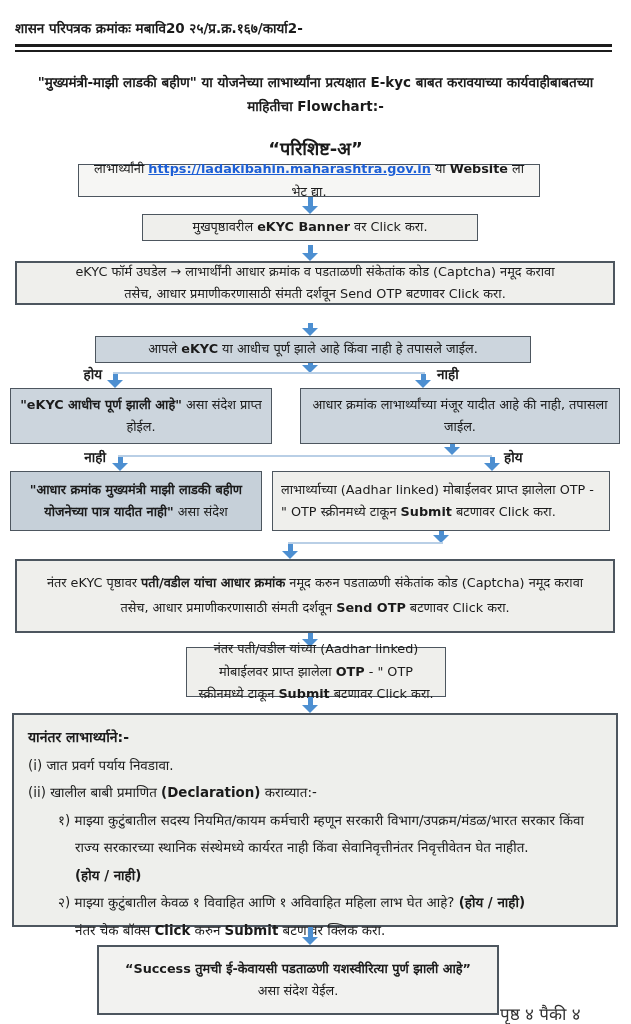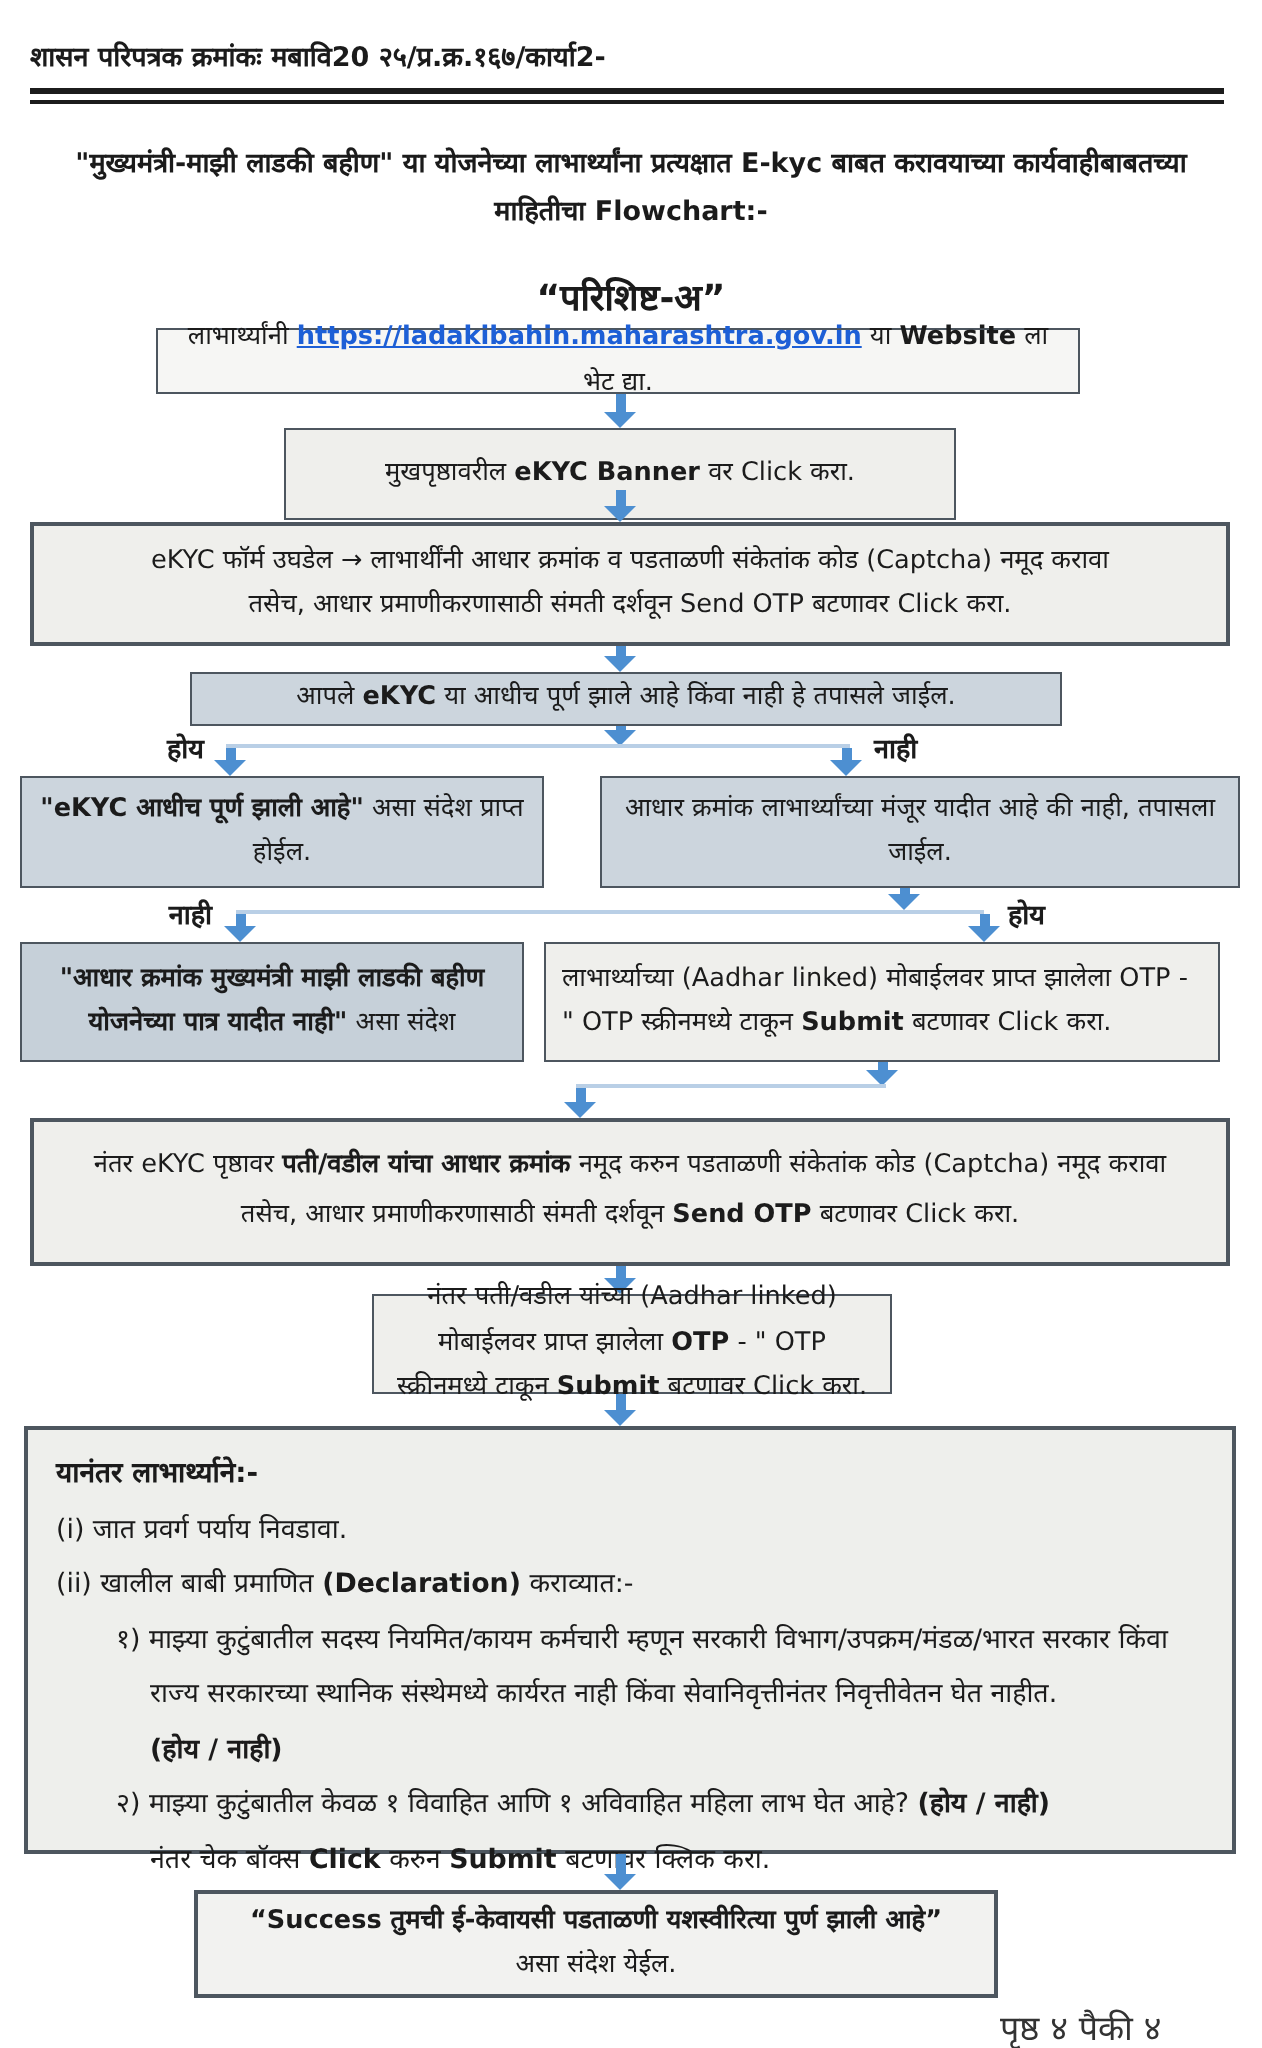--- a/index.html
+++ b/index.html
@@ -51,32 +51,32 @@
     <span>
       <span>लाभार्थ्यांनी </span><a class="doclink" href="#">https://ladakibahin.maharashtra.gov.in</a><span> या </span><b>Website</b><span> ला भेट द्या.</span>
     </span>
   </div>
 
   <div class="varrow" style="left:302px;top:197px;height:17px;">
       <div class="stem"></div>
       <div class="head"></div>
     </div>
 
-  <div class="abs fbox light" style="left:142px;top:214px;width:336px;height:46px;">
+  <div class="abs fbox light" style="left:142px;top:214px;width:336px;height:27px;">
     <span>
       <span>मुखपृष्ठावरील </span><b>eKYC Banner</b><span> वर Click करा.</span>
     </span>
   </div>
 
   <div class="varrow" style="left:302px;top:245px;height:16px;">
       <div class="stem"></div>
       <div class="head"></div>
     </div>
 
-  <div class="abs fbox big light" style="left:15px;top:261px;width:600px;height:62px;flex-direction:column;">
+  <div class="abs fbox big light" style="left:15px;top:261px;width:600px;height:44px;flex-direction:column;">
     <span>eKYC फॉर्म उघडेल → लाभार्थींनी आधार क्रमांक व  पडताळणी संकेतांक कोड (Captcha) नमूद करावा</span>
     <span>तसेच, आधार प्रमाणीकरणासाठी संमती दर्शवून Send OTP बटणावर Click करा.</span>
   </div>
 
   <div class="varrow" style="left:302px;top:323px;height:13px;">
       <div class="stem"></div>
       <div class="head"></div>
     </div>
 
   <div class="abs fbox shaded" style="left:95px;top:336px;width:436px;height:27px;">
@@ -185,20 +185,20 @@
     <div class="dfinal">
       <span>नंतर चेक बॉक्स </span><b>Click</b><span> करुन </span><b>Submit</b><span> बटणावर क्लिक करा.</span>
     </div>
   </div>
 
   <div class="varrow" style="left:302px;top:927px;height:18px;">
       <div class="stem"></div>
       <div class="head"></div>
     </div>
 
-  <div class="abs fbox big" style="left:97px;top:945px;width:402px;height:54px;background:#f2f2f0;flex-direction:column;justify-content:center;">
+  <div class="abs fbox big" style="left:97px;top:945px;width:402px;height:70px;background:#f2f2f0;flex-direction:column;justify-content:center;">
     <b>“Success तुमची ई-केवायसी पडताळणी यशस्वीरित्या पुर्ण झाली आहे”</b>
     <span>असा संदेश येईल.</span>
   </div>
 
   <div class="abs footer" style="left:500px;top:1002px;">पृष्ठ ४ पैकी ४</div>
 
 </div>
 
 </body></html>

